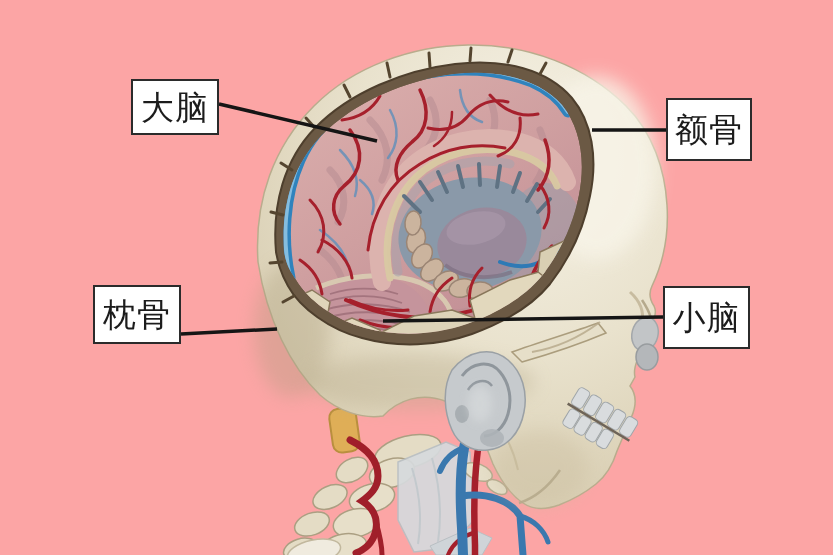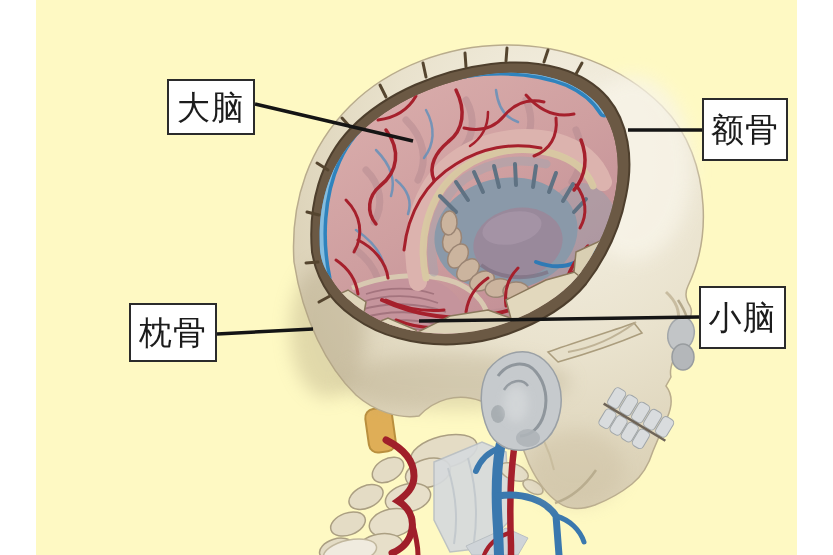--- a/index.html
+++ b/index.html
@@ -1,22 +1,21 @@
 <!DOCTYPE html>
 <html><head>
 <meta charset="utf-8">
 <style>
   html,body{margin:0;padding:0;background:#ffffff;}
   .stage{
     position:relative;
-    width:761px;height:555px;
-    background:#fef9c3;
+    width:833px;height:555px;
+    background:#fca5a5;
     overflow:hidden;
     font-family:"Liberation Sans","DejaVu Sans",sans-serif;
-    margin-left:36px;
   }
   .stage svg{position:absolute;left:0;top:0;}
   .label-box{
     position:absolute;
     background:#ffffff;
     border:2px solid #2b2b2b;
     display:flex;align-items:center;justify-content:center;
     box-sizing:border-box;
     z-index:5;
   }
@@ -288,21 +287,21 @@
 </svg>
 
 <div class="label-box" style="left:131px;top:79px;width:88px;height:56px;">
   <span>大脑</span>
 </div>
 
 <div class="label-box" style="left:666px;top:98px;width:86px;height:63px;align-items:center;">
   <span>额骨</span>
 </div>
 
-<div class="label-box" style="left:93px;top:303px;width:88px;height:59px;">
+<div class="label-box" style="left:93px;top:285px;width:88px;height:59px;">
   <span>枕骨</span>
 </div>
 
 <div class="label-box" style="left:663px;top:286px;width:87px;height:63px;">
   <span>小脑</span>
 </div>
 
 </div>
 
 </body></html>

